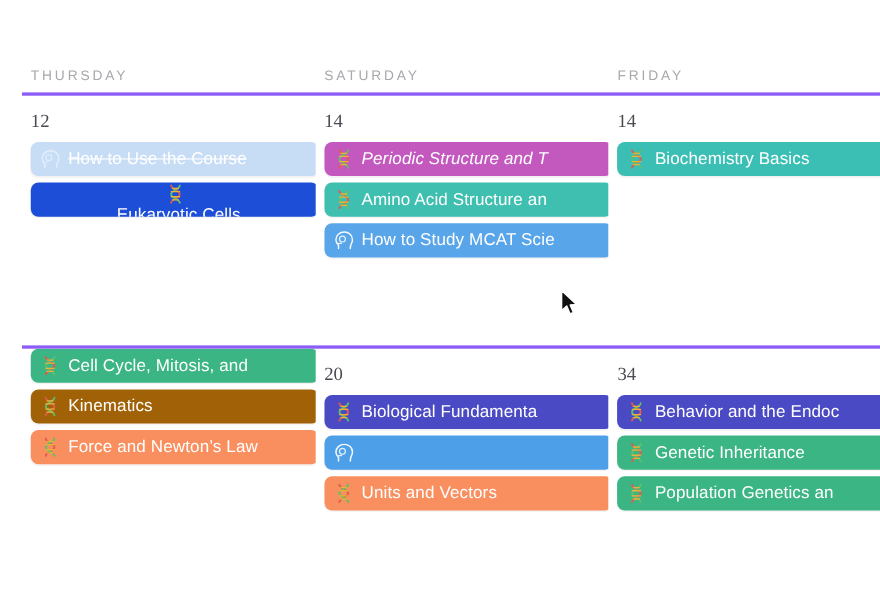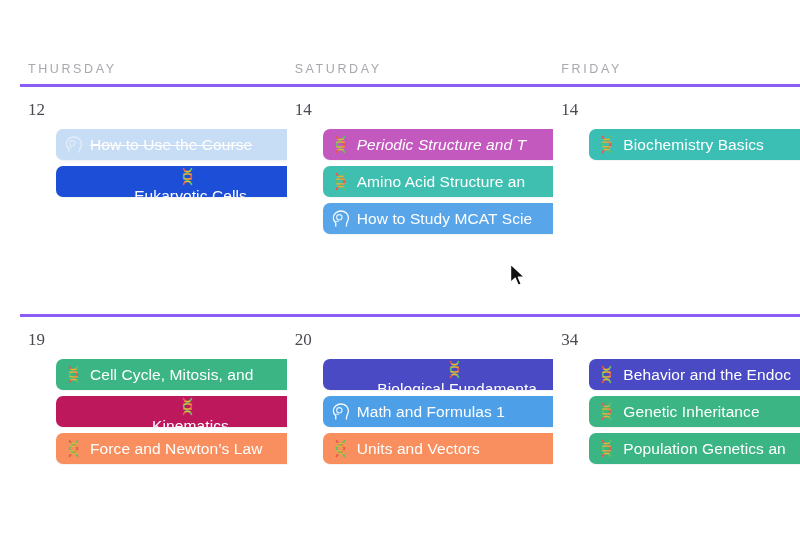--- a/index.html
+++ b/index.html
@@ -88,21 +88,20 @@
     margin-bottom: 6px;
     border-radius: 7px;
     display: flex;
     align-items: center;
     padding-left: 7px;
     box-sizing: border-box;
     width: 262px;
     overflow: hidden;
     cursor: pointer;
     box-shadow: 0 1px 1px rgba(0,0,0,0.05);
-    margin-left: 28px;
   }
   .event-icon {
     flex: 0 0 auto;
     width: 21px;
     height: 21px;
     margin-right: 6px;
     display: flex;
     align-items: center;
     justify-content: center;
   }
@@ -221,33 +220,32 @@
               <span class="event-title">Biochemistry Basics</span>
             </div>
           </div>
         </div>
       </div>
   </div>
 
   <div class="week week-2">
     <div class="week-grid">
         <div class="day-cell">
-          <div class="daynum">19</div>
           <div class="events">
             <div class="event" style="background: rgb(60, 181, 132);">
               <span class="event-icon">
                 <svg width="19" height="19" viewBox="0 0 24 24">
                   <path d="M7 2c0 4 10 6 10 10s-10 6-10 10" fill="none" stroke="#e05a4e" stroke-width="2.1" stroke-linecap="round"></path>
                   <path d="M17 2c0 4-10 6-10 10s10 6 10 10" fill="none" stroke="#5fc06a" stroke-width="2.1" stroke-linecap="round"></path>
                   <path d="M8.6 5.5h6.8M7.2 9h9.6M7.2 15h9.6M8.6 18.5h6.8" stroke="#e8b23a" stroke-width="1.5" stroke-linecap="round"></path>
                 </svg>
               </span>
               <span class="event-title">Cell Cycle, Mitosis, and</span>
             </div>
-            <div class="event" style="background: #be185d; flex-direction: column;">
+            <div class="event" style="background: #a16207;">
               <span class="event-icon">
                 <svg width="19" height="19" viewBox="0 0 24 24">
                   <path d="M7 2c0 4 10 6 10 10s-10 6-10 10" fill="none" stroke="#e05a4e" stroke-width="2.1" stroke-linecap="round"></path>
                   <path d="M17 2c0 4-10 6-10 10s10 6 10 10" fill="none" stroke="#5fc06a" stroke-width="2.1" stroke-linecap="round"></path>
                   <path d="M8.6 5.5h6.8M7.2 9h9.6M7.2 15h9.6M8.6 18.5h6.8" stroke="#e8b23a" stroke-width="1.5" stroke-linecap="round"></path>
                 </svg>
               </span>
               <span class="event-title">Kinematics</span>
             </div>
             <div class="event" style="background: rgb(249, 142, 94);">
@@ -258,39 +256,38 @@
                   <path d="M8.6 5.5h6.8M7.2 9h9.6M7.2 15h9.6M8.6 18.5h6.8" stroke="#e8b23a" stroke-width="1.5" stroke-linecap="round"></path>
                 </svg>
               </span>
               <span class="event-title">Force and Newton’s Law</span>
             </div>
           </div>
         </div>
         <div class="day-cell">
           <div class="daynum">20</div>
           <div class="events">
-            <div class="event" style="background: rgb(74, 74, 196); flex-direction: column;">
+            <div class="event" style="background: rgb(74, 74, 196);">
               <span class="event-icon">
                 <svg width="19" height="19" viewBox="0 0 24 24">
                   <path d="M7 2c0 4 10 6 10 10s-10 6-10 10" fill="none" stroke="#e05a4e" stroke-width="2.1" stroke-linecap="round"></path>
                   <path d="M17 2c0 4-10 6-10 10s10 6 10 10" fill="none" stroke="#5fc06a" stroke-width="2.1" stroke-linecap="round"></path>
                   <path d="M8.6 5.5h6.8M7.2 9h9.6M7.2 15h9.6M8.6 18.5h6.8" stroke="#e8b23a" stroke-width="1.5" stroke-linecap="round"></path>
                 </svg>
               </span>
               <span class="event-title">Biological Fundamenta</span>
             </div>
             <div class="event" style="background: rgb(77, 159, 232);">
               <span class="event-icon">
                 <svg width="19" height="19" viewBox="0 0 24 24">
                   <path d="M19.5 21.5c0-3.2.4-4.3 1.4-6.1.8-1.5 1.1-2.7 1.1-4.2 0-5-4.1-8.7-9.3-8.7C7.3 2.5 3 6.3 3 11.3c0 2.6 1.1 4.6 3 6.1v4.1" fill="none" stroke="#ffffff" stroke-width="1.7" stroke-linecap="round" stroke-linejoin="round" opacity="0.95"></path>
                   <circle cx="10.5" cy="10.5" r="3.4" fill="none" stroke="#ffffff" stroke-width="1.4" opacity="0.85"></circle>
                   <path d="M6 15.5h3.4" stroke="#ffffff" stroke-width="1.4" stroke-linecap="round" opacity="0.85"></path>
                 </svg>
               </span>
-              <span class="event-title">Math and Formulas 1</span>
             </div>
             <div class="event" style="background: rgb(249, 142, 94);">
               <span class="event-icon">
                 <svg width="19" height="19" viewBox="0 0 24 24">
                   <path d="M7 2c0 4 10 6 10 10s-10 6-10 10" fill="none" stroke="#e05a4e" stroke-width="2.1" stroke-linecap="round"></path>
                   <path d="M17 2c0 4-10 6-10 10s10 6 10 10" fill="none" stroke="#5fc06a" stroke-width="2.1" stroke-linecap="round"></path>
                   <path d="M8.6 5.5h6.8M7.2 9h9.6M7.2 15h9.6M8.6 18.5h6.8" stroke="#e8b23a" stroke-width="1.5" stroke-linecap="round"></path>
                 </svg>
               </span>
               <span class="event-title">Units and Vectors</span>

